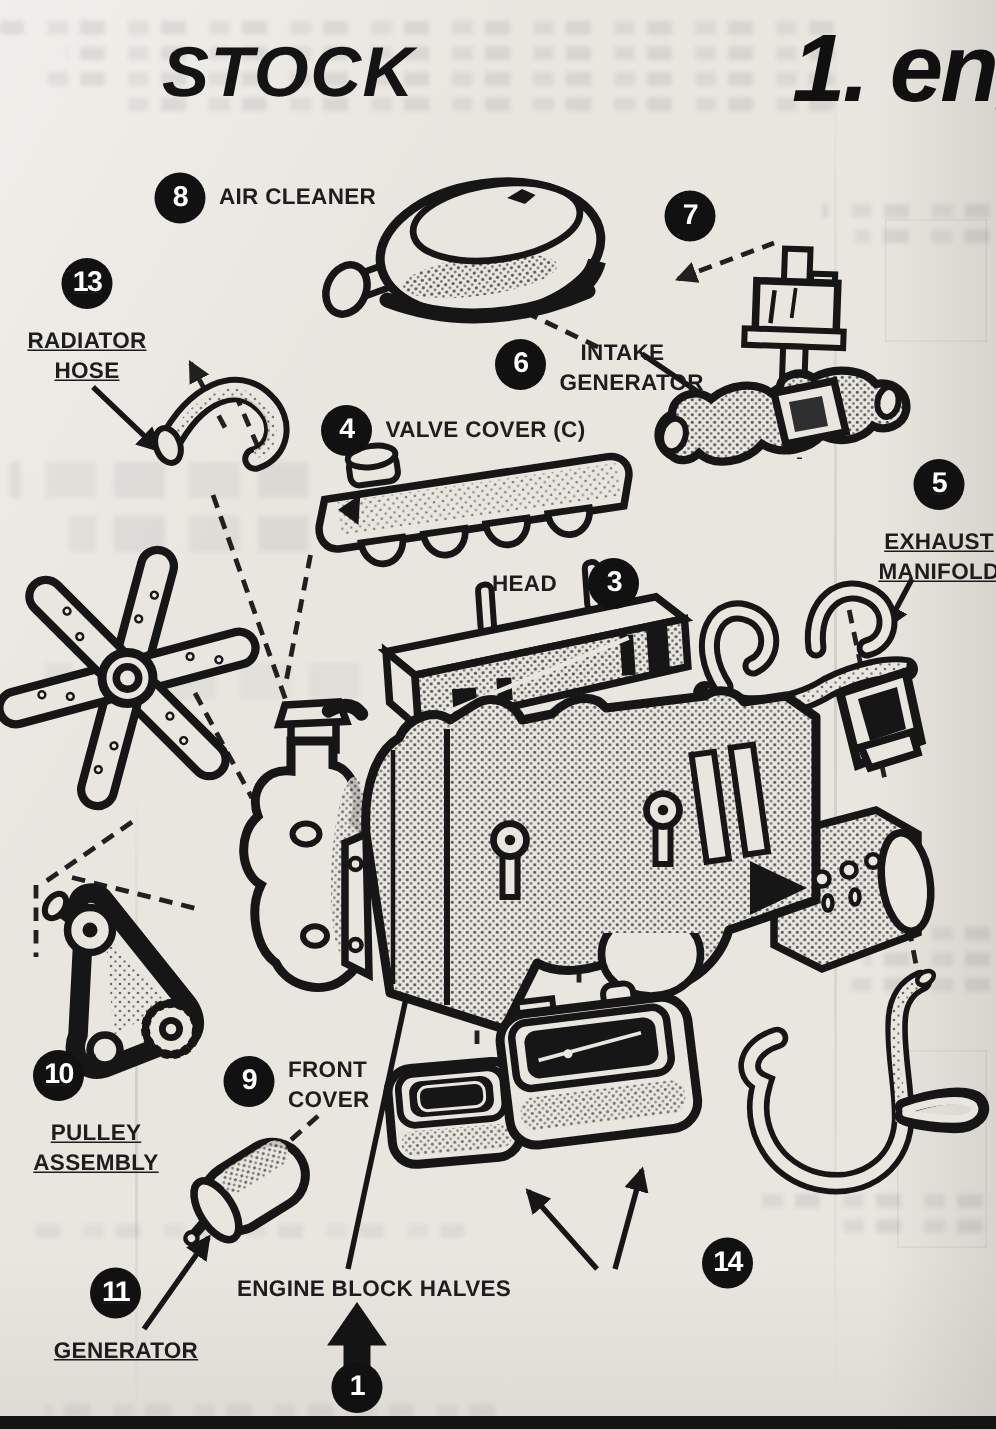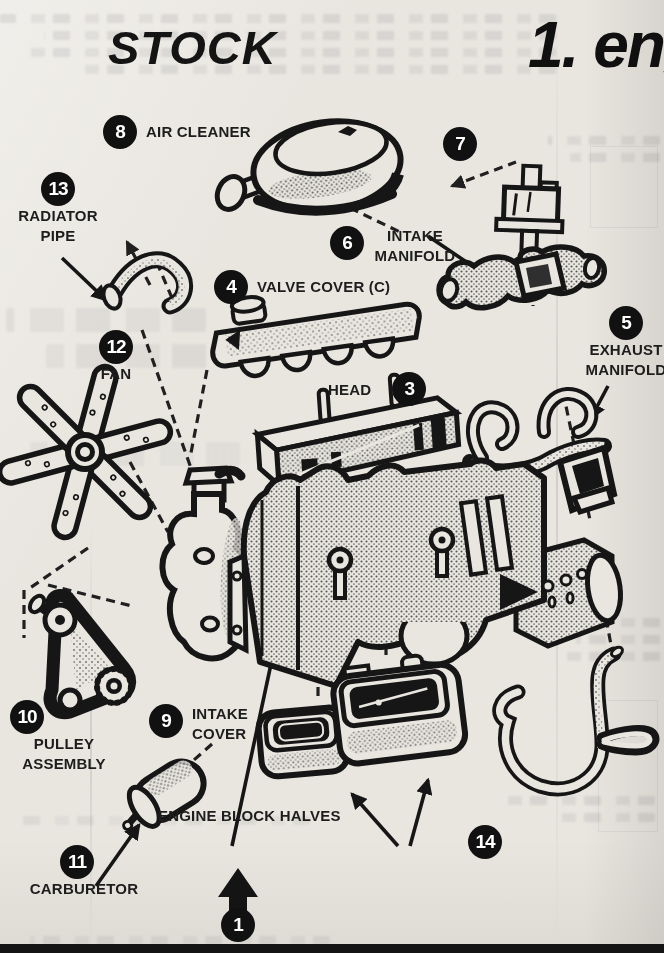--- a/index.html
+++ b/index.html
@@ -30,21 +30,21 @@
     font-size:47px; font-weight:bold; font-style:italic; letter-spacing:1px;
     color:#141414;
   }
   .title-step{
     position:absolute; left:528px; top:8px;
     font-size:64px; font-weight:bold; font-style:italic; letter-spacing:-2px;
     color:#101010; white-space:nowrap;
   }
   
   .callout{position:absolute; display:flex; align-items:flex-start; gap:9px;}
-  .callout.col{flex-direction:column; align-items:center; gap:0;}
+  .callout.col{flex-direction:column; align-items:center; gap:12px;text-decoration:underline;}
   .badge{
     width:34px; height:34px; border-radius:50%;
     background:#111111; color:#ffffff;
     display:flex; align-items:center; justify-content:center;
     font-size:19px; font-weight:bold; letter-spacing:-1px;
     flex:0 0 auto;
   }
   .clabel{
     font-size:15px; line-height:1.3; font-weight:bold; letter-spacing:.2px;
     color:#1d1d1d; padding-top:7px; white-space:nowrap;
@@ -353,65 +353,61 @@
     <span class="badge">8</span>
     <span class="clabel">AIR CLEANER</span>
   </div>
 
   <div class="callout" style="left:443px;top:127px">
     <span class="badge">7</span>
   </div>
 
   <div class="callout col" style="left:12px;top:172px;width:92px">
     <span class="badge">13</span>
-    <span class="clabel wrap" style="width:88px">RADIATOR PIPE</span>
+    <span class="clabel wrap" style="width:88px">RADIATOR HOSE</span>
   </div>
 
   <div class="callout" style="left:330px;top:226px">
     <span class="badge">6</span>
-    <span class="clabel wrap" style="width:84px;padding-top:0">INTAKE MANIFOLD</span>
+    <span class="clabel wrap" style="width:84px;padding-top:0">INTAKE GENERATOR</span>
   </div>
 
   <div class="callout" style="left:214px;top:270px">
     <span class="badge">4</span>
     <span class="clabel">VALVE COVER (C)</span>
   </div>
 
   <div class="callout col" style="left:578px;top:306px;width:96px">
     <span class="badge">5</span>
     <span class="clabel wrap" style="width:90px">EXHAUST MANIFOLD</span>
   </div>
 
-  <div class="callout col" style="left:85px;top:330px;width:62px">
-    <span class="badge">12</span>
-    <span class="clabel wrap">FAN</span>
-  </div>
 
   <div class="callout" style="left:328px;top:372px">
     <span class="clabel" style="padding-top:8px">HEAD</span>
     <span class="badge" style="margin-left:12px">3</span>
   </div>
 
   <div class="callout col" style="left:8px;top:700px;width:112px">
-    <span class="badge" style="align-self:flex-start;margin-left:2px">10</span>
+    <span class="badge" style="align-self:flex-start;margin-left:14px">10</span>
     <span class="clabel wrap" style="width:100px">PULLEY ASSEMBLY</span>
   </div>
 
   <div class="callout" style="left:149px;top:704px">
     <span class="badge">9</span>
-    <span class="clabel wrap" style="width:60px;padding-top:0;text-align:left">INTAKE COVER</span>
+    <span class="clabel wrap" style="width:60px;padding-top:0;text-align:left">FRONT COVER</span>
   </div>
 
   <div class="callout col" style="left:28px;top:845px;width:112px">
     <span class="badge" style="align-self:flex-start;margin-left:32px">11</span>
-    <span class="clabel wrap">CARBURETOR</span>
+    <span class="clabel wrap">GENERATOR</span>
   </div>
 
   <div>
-    <span class="clabel" style="position:absolute;left:158px;top:806px;width:176px;padding-top:0">ENGINE BLOCK HALVES</span>
+    <span class="clabel" style="position:absolute;left:158px;top:850px;width:176px;padding-top:0">ENGINE BLOCK HALVES</span>
     <span class="badge" style="position:absolute;left:221px;top:908px">1</span>
   </div>
 
 
   <div class="callout" style="left:468px;top:825px">
     <span class="badge">14</span>
   </div>
 
   <div id="footer-bar"></div>
 </div>

